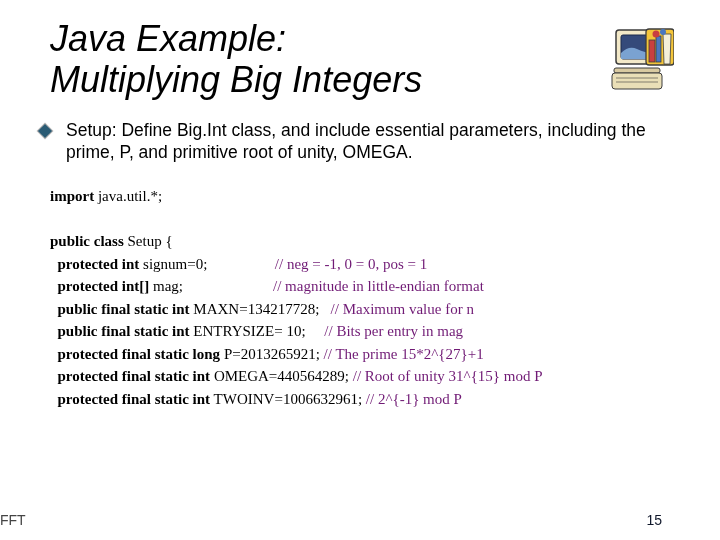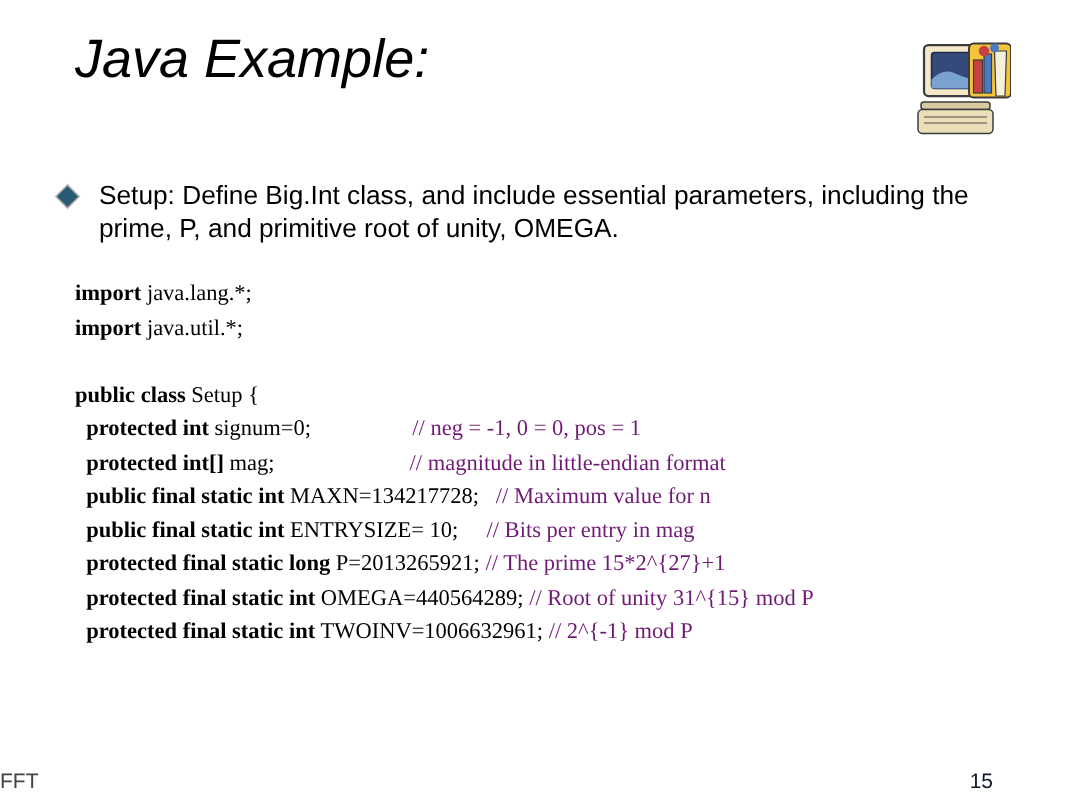--- a/index.html
+++ b/index.html
@@ -15,20 +15,21 @@
   .code .cm { color: #701a75; }
   .footer-center { position: absolute; bottom: 12px; left: 0; width: 720px; text-align: left; font-size: 14px; color: #444; }
   .footer-right { position: absolute; bottom: 12px; right: 42px; font-size: 14px; color: #0f172a; }
 </style>
 </head>
 <body>
 <div class="slide">
 
   <div class="title">
     <span>Java Example:</span><br>
+    <span>Multiplying Big Integers</span>
   </div>
 
   <svg class="clip" width="66" height="80" viewBox="0 0 66 80">
     <rect x="8" y="6" width="42" height="34" rx="3" fill="#f3e9c8" stroke="#3c3c3c" stroke-width="1.5"></rect>
     <rect x="13" y="11" width="32" height="24" rx="2" fill="#354a7a" stroke="#1c2a4c"></rect>
     <path d="M13 29 q8 -8 16 -4 t16 4 v6 h-32 z" fill="#7aa2d1"></path>
     <rect x="6" y="44" width="46" height="5" rx="2" fill="#d9caa1" stroke="#3c3c3c" stroke-width="1"></rect>
     <rect x="4" y="49" width="50" height="16" rx="3" fill="#eadfb7" stroke="#3c3c3c" stroke-width="1"></rect>
     <line x1="8" y1="54" x2="50" y2="54" stroke="#3c3c3c" stroke-width="0.6"></line>
     <line x1="8" y1="58" x2="50" y2="58" stroke="#3c3c3c" stroke-width="0.6"></line>
@@ -39,21 +40,20 @@
     <circle cx="48" cy="10" r="3.5" fill="#c94040"></circle>
     <circle cx="55" cy="8" r="3" fill="#4a78c1"></circle>
   </svg>
 
   <div class="bullet-row">
     <div class="dia"></div>
     <div class="bullet-text">Setup: Define Big.Int class, and include essential parameters, including the prime, P, and primitive root of unity, OMEGA.</div>
   </div>
 
   <div class="code">
-    <div><span class="kw">import</span> <span>java.lang.*;</span></div>
     <div><span class="kw">import</span> <span>java.util.*;</span></div>
     <div>&nbsp;</div>
     <div><span class="kw">public class</span> <span>Setup {</span></div>
     <div>&nbsp;&nbsp;<span class="kw">protected int</span> <span>signum=0;</span>&nbsp;&nbsp;&nbsp;&nbsp;&nbsp;&nbsp;&nbsp;&nbsp;&nbsp;&nbsp;&nbsp;&nbsp;&nbsp;&nbsp;&nbsp;&nbsp;&nbsp;&nbsp;<span class="cm">// neg = -1, 0 = 0, pos = 1</span></div>
     <div>&nbsp;&nbsp;<span class="kw">protected int[]</span> <span>mag;</span>&nbsp;&nbsp;&nbsp;&nbsp;&nbsp;&nbsp;&nbsp;&nbsp;&nbsp;&nbsp;&nbsp;&nbsp;&nbsp;&nbsp;&nbsp;&nbsp;&nbsp;&nbsp;&nbsp;&nbsp;&nbsp;&nbsp;&nbsp;&nbsp;<span class="cm">// magnitude in little-endian format</span></div>
     <div>&nbsp;&nbsp;<span class="kw">public final static int</span> <span>MAXN=134217728;</span>&nbsp;&nbsp;&nbsp;<span class="cm">// Maximum value for n</span></div>
     <div>&nbsp;&nbsp;<span class="kw">public final static int</span> <span>ENTRYSIZE= 10;</span>&nbsp;&nbsp;&nbsp;&nbsp;&nbsp;<span class="cm">// Bits per entry in mag</span></div>
     <div>&nbsp;&nbsp;<span class="kw">protected final static long</span> <span>P=2013265921;</span> <span class="cm">// The prime 15*2^{27}+1</span></div>
     <div>&nbsp;&nbsp;<span class="kw">protected final static int</span> <span>OMEGA=440564289;</span> <span class="cm">// Root of unity 31^{15} mod P</span></div>
     <div>&nbsp;&nbsp;<span class="kw">protected final static int</span> <span>TWOINV=1006632961;</span> <span class="cm">// 2^{-1} mod P</span></div>

